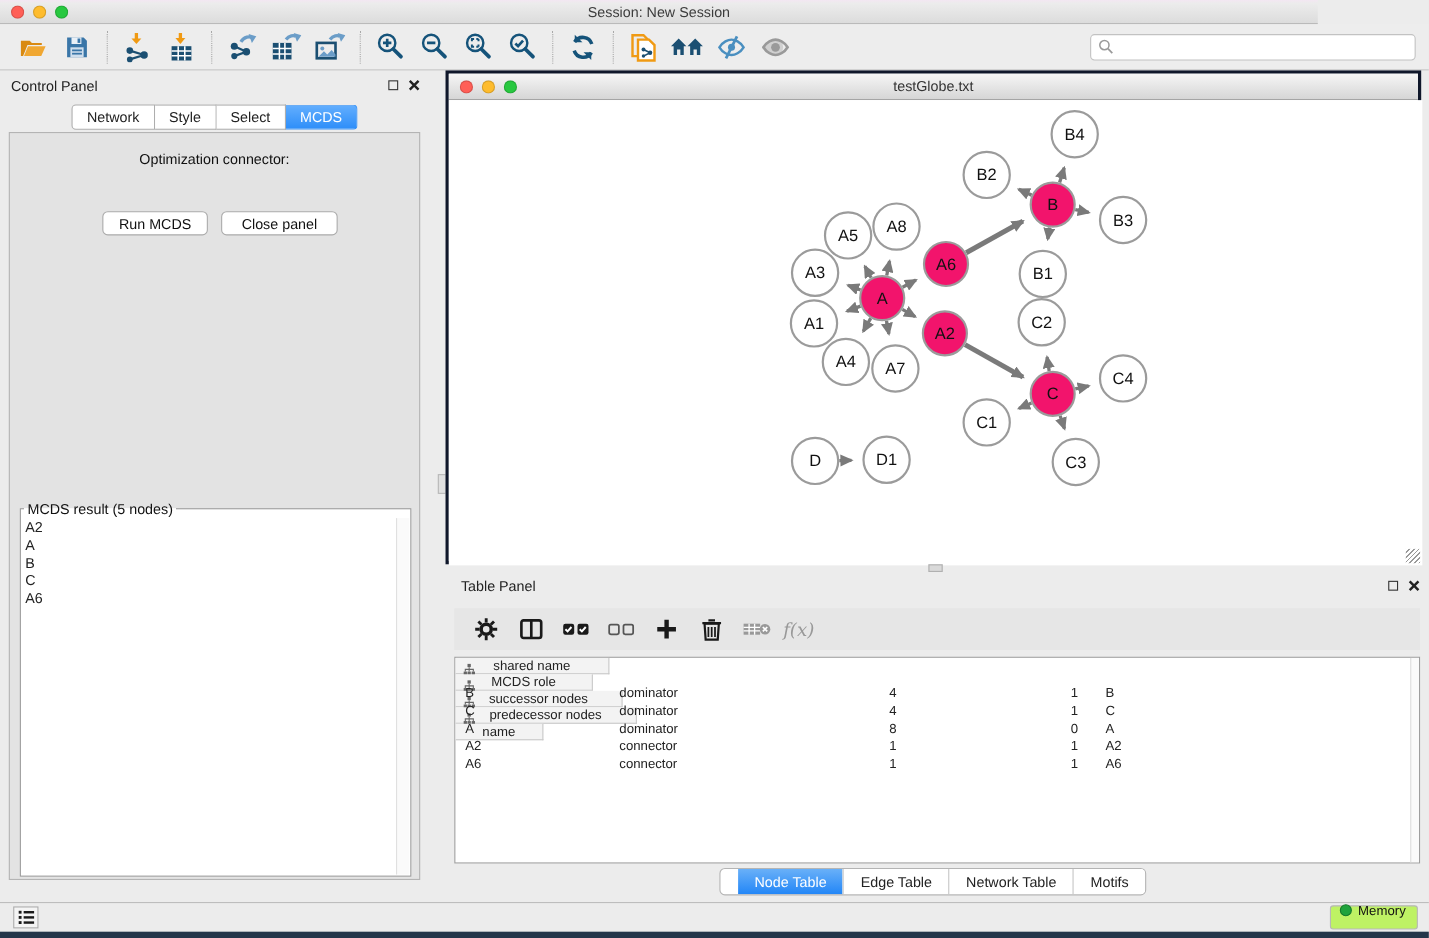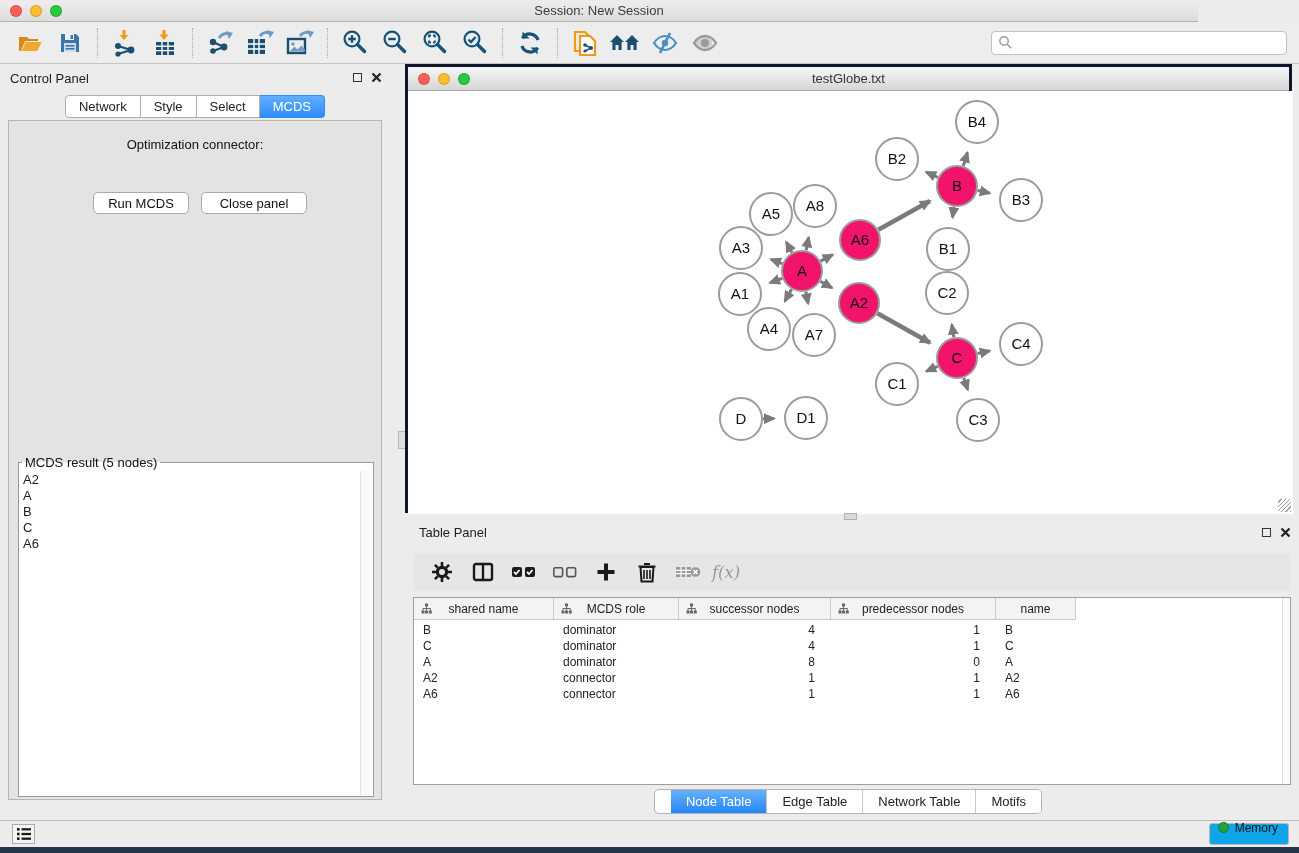--- a/index.html
+++ b/index.html
@@ -101,21 +101,21 @@
   .tp-header .ph-title { position:absolute; left:14px; top:6px; font-size:13px; color:#222; }
   .tp-toolbar {
     position:absolute; left:413px; top:553px; width:878px; height:38px;
     background:#e6e6e6; display:flex; align-items:center; padding-left:10px; gap:4px;
   }
   .tp-toolbar .tb-btn { width:37px; }
   .tp-table {
     position:absolute; left:413px; top:597px; width:878px; height:188px;
     background:#fff; border:1px solid #9e9e9e; overflow:hidden;
   }
-  .tp-thead { position:absolute; left:0; top:0; height:22px; display:flex; }
+  .tp-thead { position:absolute; left:0; top:0; height:22px; display:flex;flex-direction:column; }
   .th-cell {
     position:relative; height:22px; background:#f3f3f3; border-right:1px solid #c9c9c9; border-bottom:1px solid #c9c9c9;
     font-size:12px; color:#222; display:flex; align-items:center; justify-content:center;
   }
   .th-icon { position:absolute; left:7px; top:5px; }
   .tp-rows { position:absolute; left:0; top:24px; right:0; }
   .tp-row { display:flex; height:16px; }
   .td-cell { font-size:12px; line-height:16px; white-space:nowrap; overflow:hidden; }
   .td-l { text-align:left; padding-left:9px; }
   .td-r { text-align:right; padding-right:16px; }
@@ -129,21 +129,21 @@
   .statusbar {
     position:absolute; left:0; top:820px; width:1299px; height:27px;
     background:#ececec; border-top:1px solid #bdbdbd;
   }
   .sb-listbtn {
     position:absolute; left:12px; top:3px; width:23px; height:20px;
     background:#f4f4f4; border:1px solid #ababab; display:flex; align-items:center; justify-content:center;
   }
   .sb-memory {
     position:absolute; right:10px; top:2px; height:22px; padding:0 10px 13px 8px;
-    background:#0ea5e9; border:1px solid #b7b7b7; border-radius:3px;
+    background:#bef264; border:1px solid #b7b7b7; border-radius:3px;
     display:flex; align-items:center; gap:6px; font-size:12px; color:#111;
   }
   .mem-dot { width:11px; height:11px; border-radius:50%; background:#1fa33c; border:1px solid #157a2c; }
   .wallpaper-strip { position:absolute; left:0; top:847px; width:1299px; height:6px; background:#24364a; }
   .mini-sq { width:9px; height:9px; border:1.5px solid #333; }
 </style>
 </head>
 <body>
 
 <div class="titlebar">

